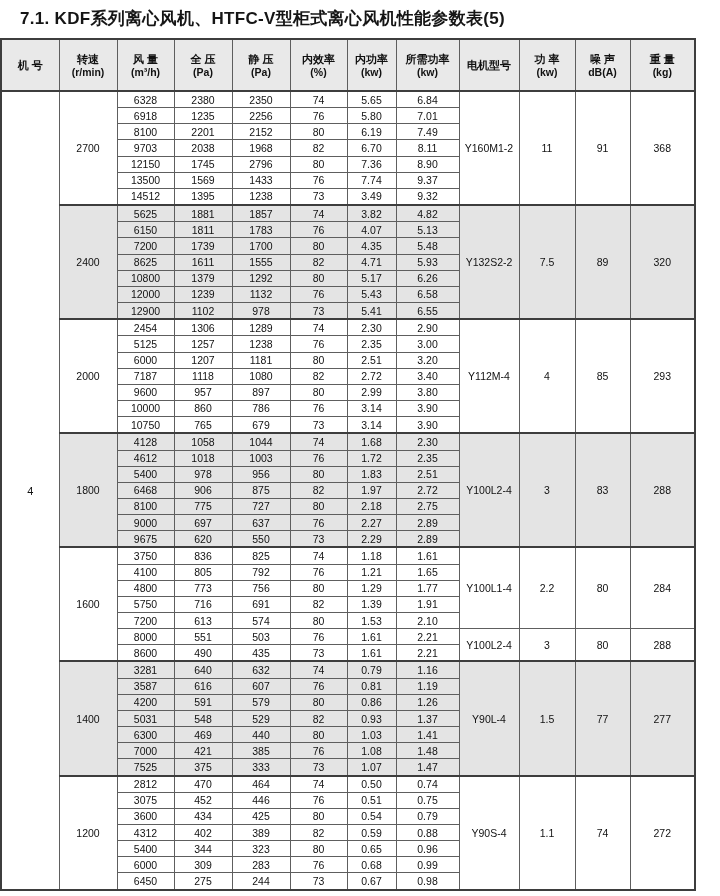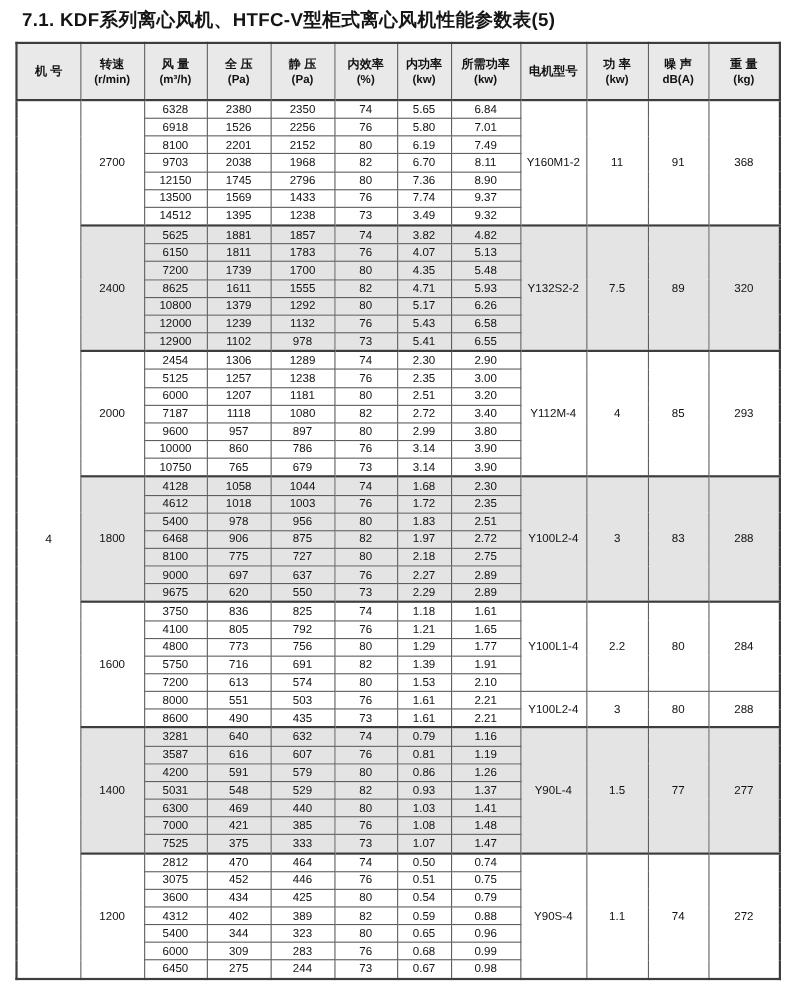--- a/index.html
+++ b/index.html
@@ -8,21 +8,21 @@
     background:#ffffff; color:#111111;
     font-family:"Liberation Sans","DejaVu Sans",sans-serif;
   }
   .title {
     position:absolute; left:20px; top:7px; margin:0;
     font-size:17px; font-weight:bold; color:#151515; letter-spacing:0.3px;
     white-space:nowrap;
     text-align:center;
   }
   table.perf {
-    position:absolute; left:14px; top:38px;
+    position:absolute; left:0; top:38px;
     width:694px; height:853px;
     border-collapse:collapse; table-layout:fixed;
     border:2px solid #3d3d3d;
   }
   .perf th, .perf td {
     border:1px solid #5e5e5e;
     text-align:center; vertical-align:middle;
     padding:0; overflow:hidden; white-space:nowrap;
   }
   .perf thead tr { height:52px; }
@@ -115,21 +115,21 @@
           <td>74</td>
           <td>5.65</td>
           <td>6.84</td>
           <td rowspan="7">Y160M1-2</td>
           <td rowspan="7">11</td>
           <td rowspan="7">91</td>
           <td rowspan="7">368</td>
         </tr>
         <tr>
           <td>6918</td>
-          <td>1526</td>
+          <td>1235</td>
           <td>2256</td>
           <td>76</td>
           <td>5.80</td>
           <td>7.01</td>
         </tr>
         <tr>
           <td>8100</td>
           <td>2201</td>
           <td>2152</td>
           <td>80</td>

